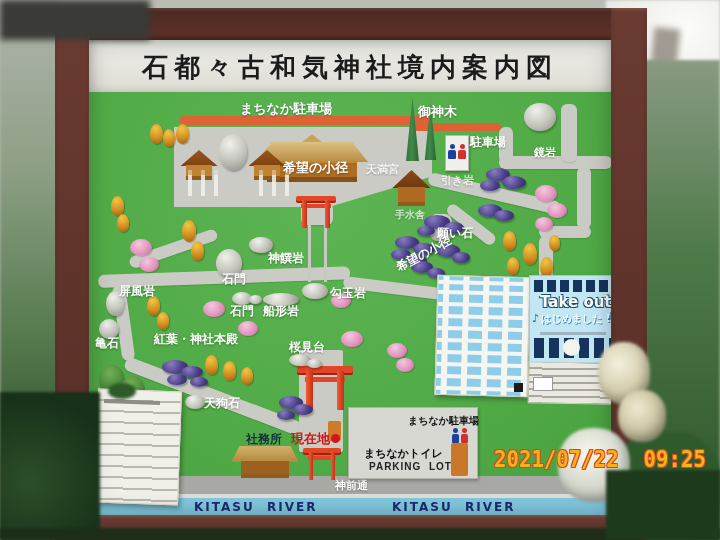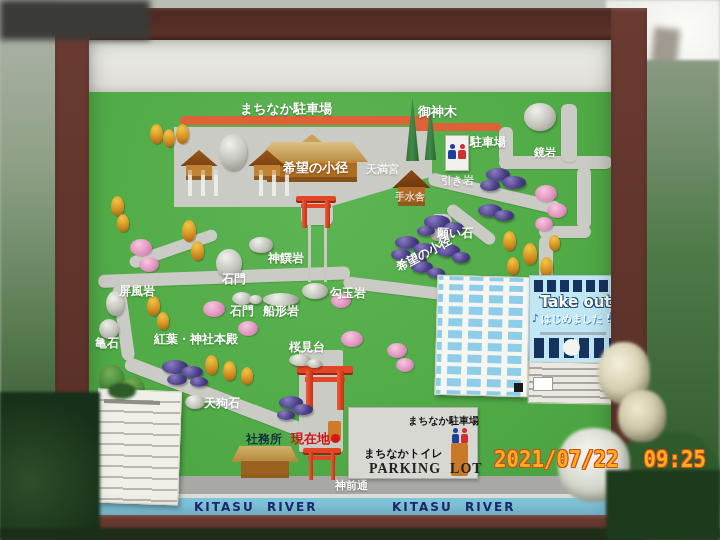--- a/index.html
+++ b/index.html
@@ -48,20 +48,21 @@
 <body>
 
 <div id="photo">
 
   <div class="blur1" style="left:0;top:0;width:58px;height:540px;background:linear-gradient(180deg,#b0b4ab,#8fa087 30%,#567a4e 62%,#1f3a1e)"></div>
   <div class="blur1" style="left:606px;top:0;width:114px;height:150px;background:radial-gradient(circle at 70% 20%,#fcfcf9,#d9ddd6)"></div>
   <div class="blur2" style="left:648px;top:28px;width:26px;height:122px;background:#a09a90;transform:rotate(6deg)"></div>
   <div class="blur1" style="left:638px;top:60px;width:82px;height:480px;background:linear-gradient(180deg,#8a9a84,#4e7a48 40%,#2c5229)"></div>
 
   <div class="title-strip"></div>
+  <div class="title" style="left:89px;top:40px;width:522px">石都々古和気神社境内案内図</div>
   <div class="map"></div>
 
   <div class="plaza" style="left:174px;top:127px;width:258px;height:80px"></div>
   <div class="pth" style="left:499px;top:127px;width:14px;height:36px"></div>
   <div class="pth" style="left:499px;top:156px;width:113px;height:13px"></div>
   <div class="pth" style="left:561px;top:104px;width:16px;height:58px"></div>
   <div class="pth" style="left:577px;top:167px;width:14px;height:62px"></div>
   <div class="pth" style="left:539px;top:226px;width:52px;height:12px"></div>
   <div class="pth" style="left:539px;top:236px;width:14px;height:44px"></div>
   <div class="pth" style="left:430px;top:172px;width:135px;height:13px;transform:rotate(13deg)"></div>
@@ -218,21 +219,21 @@
   <div class="gt" style="left:99px;top:365px;width:26px;height:30px"></div>
   <div class="gt" style="left:121px;top:376px;width:24px;height:27px"></div>
 
   <div class="lb" style="left:240px;top:102px;font-size:13px">まちなか駐車場</div>
   <div class="lb" style="left:418px;top:105px;font-size:13px">御神木</div>
   <div class="lb" style="left:470px;top:136px;font-size:12px">駐車場</div>
   <div class="lb" style="left:534px;top:147px">鏡岩</div>
   <div class="lb" style="left:283px;top:161px;font-size:13px">希望の小径</div>
   <div class="lb" style="left:366px;top:164px;opacity:.8">天満宮</div>
   <div class="lb" style="left:441px;top:175px;opacity:.75">引き岩</div>
-  <div class="lb" style="left:395px;top:192px;font-size:10px;opacity:.7">手水舎</div>
+  <div class="lb" style="left:395px;top:210px;font-size:10px;opacity:.7">手水舎</div>
   <div class="lb" style="left:437px;top:227px;font-size:12px">願い石</div>
   <div class="lb" style="left:397px;top:262px;font-size:12px;transform:rotate(-28deg);transform-origin:0 50%">希望の小径</div>
   <div class="lb" style="left:268px;top:252px;font-size:12px">神饌岩</div>
   <div class="lb" style="left:222px;top:273px;font-size:12px">石門</div>
   <div class="lb" style="left:230px;top:305px;font-size:12px">石門</div>
   <div class="lb" style="left:330px;top:287px;font-size:12px">勾玉岩</div>
   <div class="lb" style="left:263px;top:305px;font-size:12px">船形岩</div>
   <div class="lb" style="left:119px;top:285px;font-size:12px">屏風岩</div>
   <div class="lb" style="left:95px;top:337px;font-size:12px">亀石</div>
   <div class="lb" style="left:154px;top:333px;font-size:12px">紅葉・神社本殿</div>
@@ -248,21 +249,21 @@
   <div class="person" style="left:452px;top:428px;width:7px;height:14px;color:#1c3fa0">
       <div class="hd"></div>
       <div class="bd"></div>
     </div>
   <div class="person" style="left:461px;top:428px;width:7px;height:14px;color:#d03030">
       <div class="hd"></div>
       <div class="bd"></div>
     </div>
   <div style="left:451px;top:443px;width:17px;height:33px;background:#c87828;border-radius:2px"></div>
   <div class="lb" style="left:364px;top:448px;font-size:11px;color:#111;text-shadow:none">まちなかトイレ</div>
-  <div class="lb" style="left:369px;top:462px;font-size:14px;color:#222;text-shadow:none;font-family:Liberation Serif, serif;letter-spacing:1px">PARKING  LOT</div>
+  <div class="lb" style="left:369px;top:462px;font-size:10px;color:#222;text-shadow:none;font-family:Liberation Sans, sans-serif;letter-spacing:1px">PARKING  LOT</div>
 
   <div class="poster-grid" style="left:436px;top:276px;width:93px;height:120px;transform:rotate(1.5deg);background-position:5px 8px"></div>
   <div style="left:514px;top:383px;width:9px;height:9px;background:#1a1a1a"></div>
   <div style="left:529px;top:275px;width:88px;height:88px;background:#c2e7f4;border:1px solid #9fc9da;box-shadow:2px 3px 5px rgba(0,0,0,.3)"></div>
   <div style="left:534px;top:280px;width:78px;height:12px;background:repeating-linear-gradient(90deg,#16335e 0 9px,rgba(0,0,0,0) 9px 13px)"></div>
   <div class="lb" style="left:540px;top:295px;font-size:15px;color:#fdfdf2;text-shadow:1px 1px 0 #1c4f7a,-1px 1px 0 #1c4f7a,1px -1px 0 #1c4f7a">Take out</div>
   <div class="lb" style="left:532px;top:313px;font-size:11px;color:#2a6ea8;text-shadow:none">♪</div>
   <div class="lb" style="left:541px;top:314px;font-size:10px;color:#fff;text-shadow:1px 1px 0 #3a8ac0">はじめました !!</div>
   <div class="lb" style="left:607px;top:311px;font-size:11px;color:#2a6ea8;text-shadow:none">♪</div>
   <div style="left:540px;top:332px;width:66px;height:3px;background:#9fb6c2"></div>

